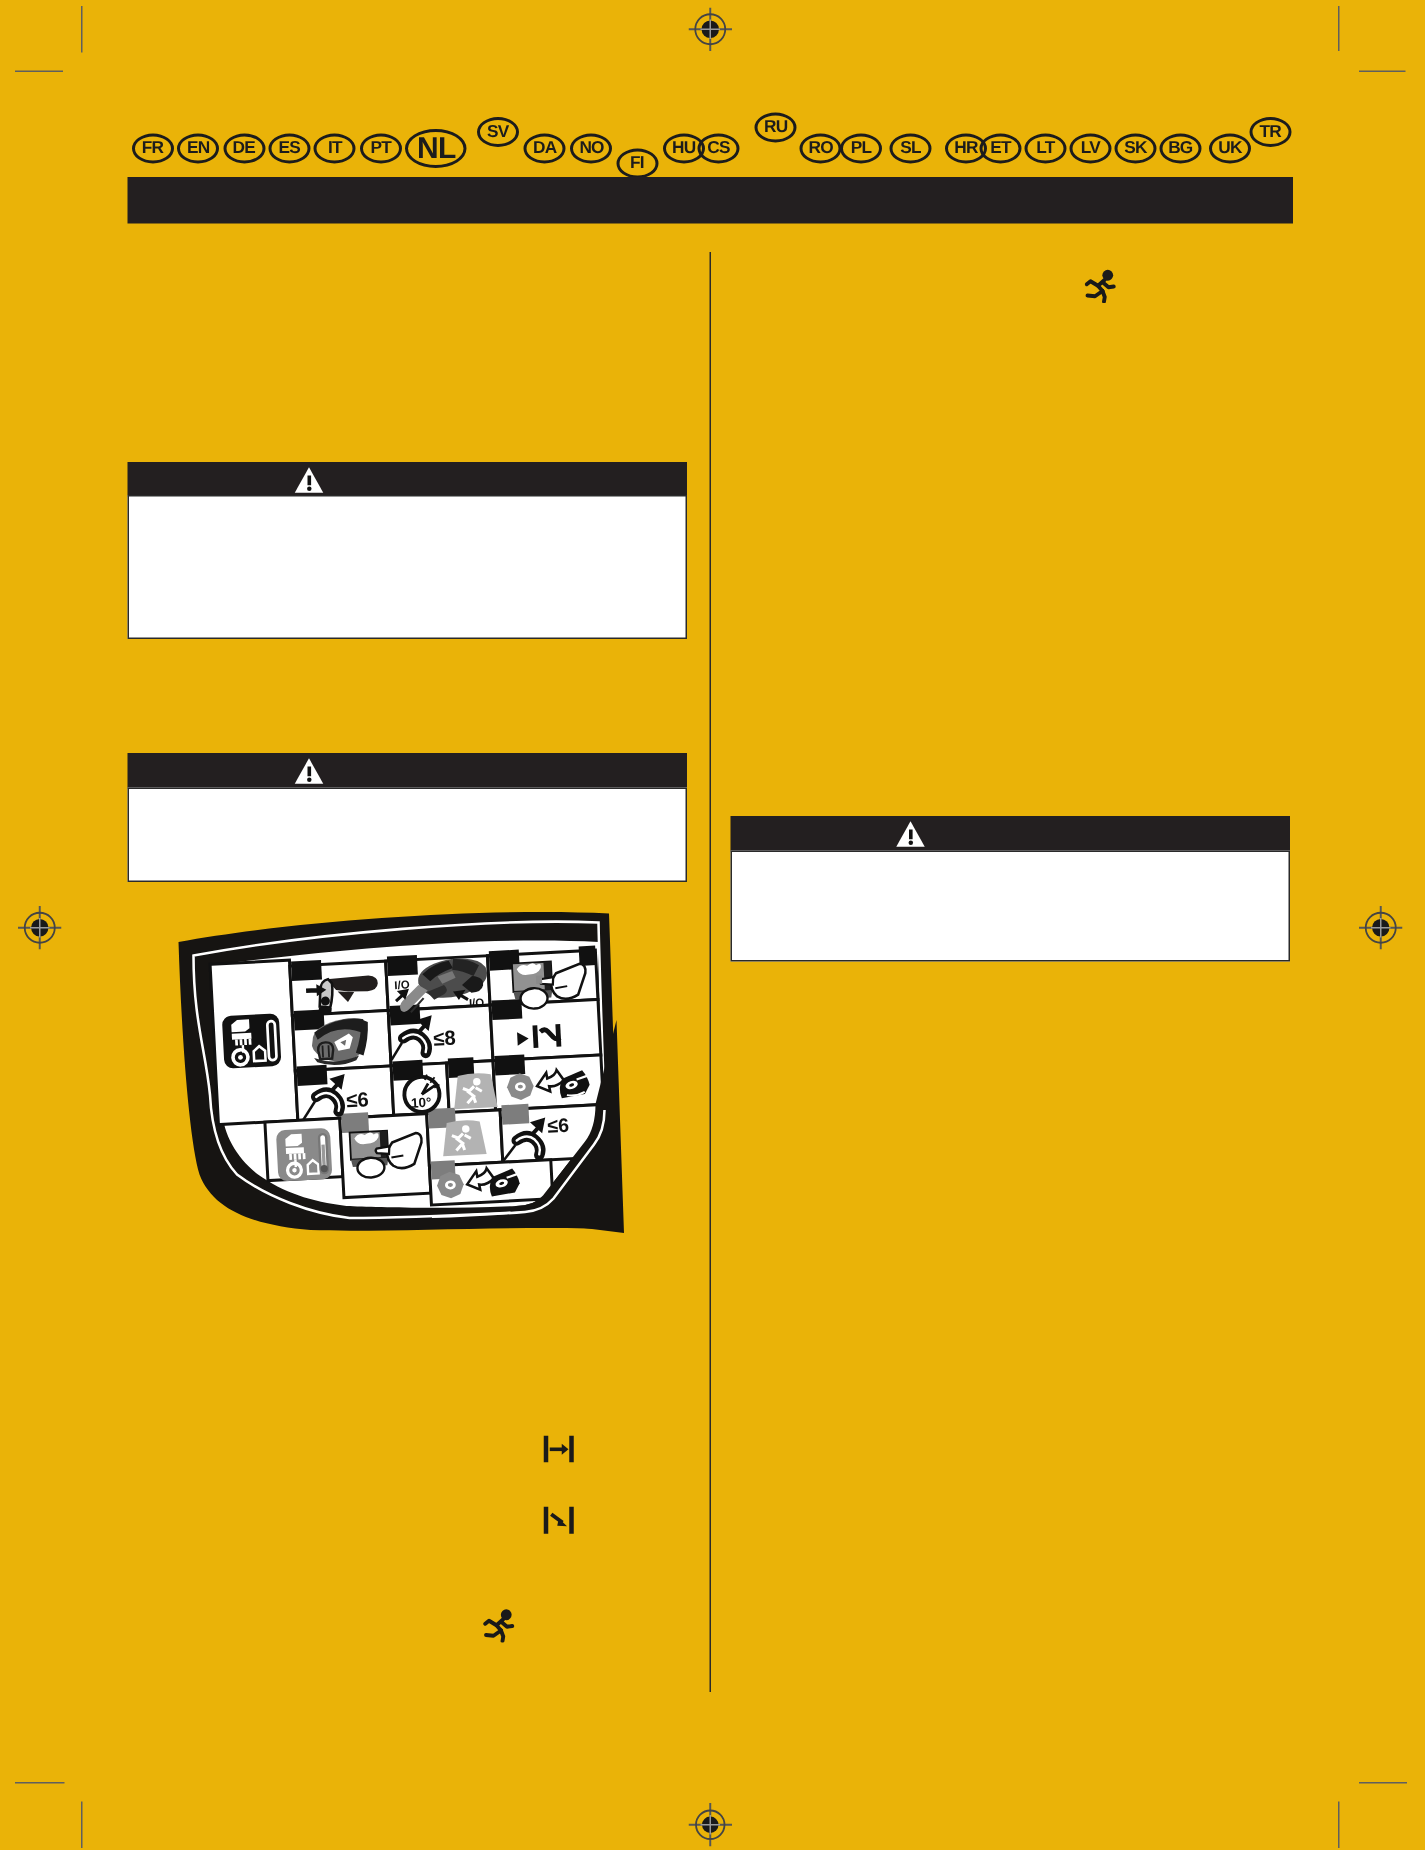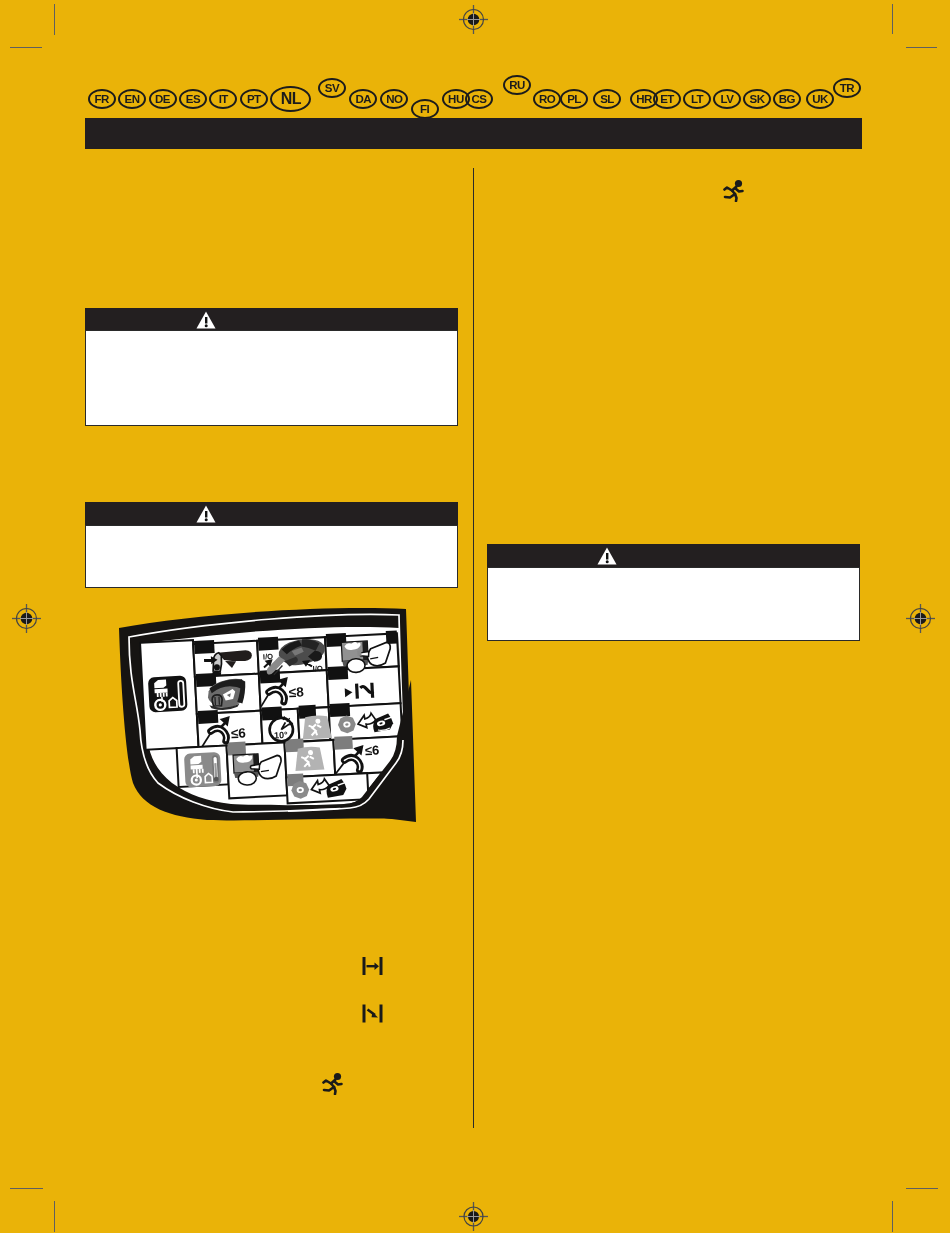--- a/index.html
+++ b/index.html
@@ -1,21 +1,21 @@
 <!DOCTYPE html>
 <html><head>
 <meta charset="utf-8">
 <style>
 html,body{margin:0;padding:0;background:#fff;}
 #page{position:relative;will-change:transform;width:950px;height:1233px;background:#eab308;overflow:hidden;
   font-family:"Liberation Sans",sans-serif;}
 .ov{position:absolute;width:28px;height:20px;border:2.2px solid #1c1c1c;border-radius:50%;
   box-sizing:border-box;display:flex;align-items:center;justify-content:center;
   font-weight:bold;font-size:11.5px;color:#1c1c1c;letter-spacing:-0.5px;}
-.ov.nl{width:41px;height:26px;font-size:16px;border-width:2.6px;text-align:center;}
+.ov.nl{width:41px;height:26px;font-size:20px;border-width:2.6px;text-align:center;}
 .cmark{position:absolute;background:#5f5f5f;}
 .hdr{position:absolute;background:#231f20;}
 .wbody{position:absolute;border:1.4px solid #2a2a2a;background:#fff;box-sizing:border-box;}
 </style>
 </head>
 <body>
 <div id="page">
 
 <div class="cmark" style="left:54px;top:4px;width:1.4px;height:31px"></div>
 

